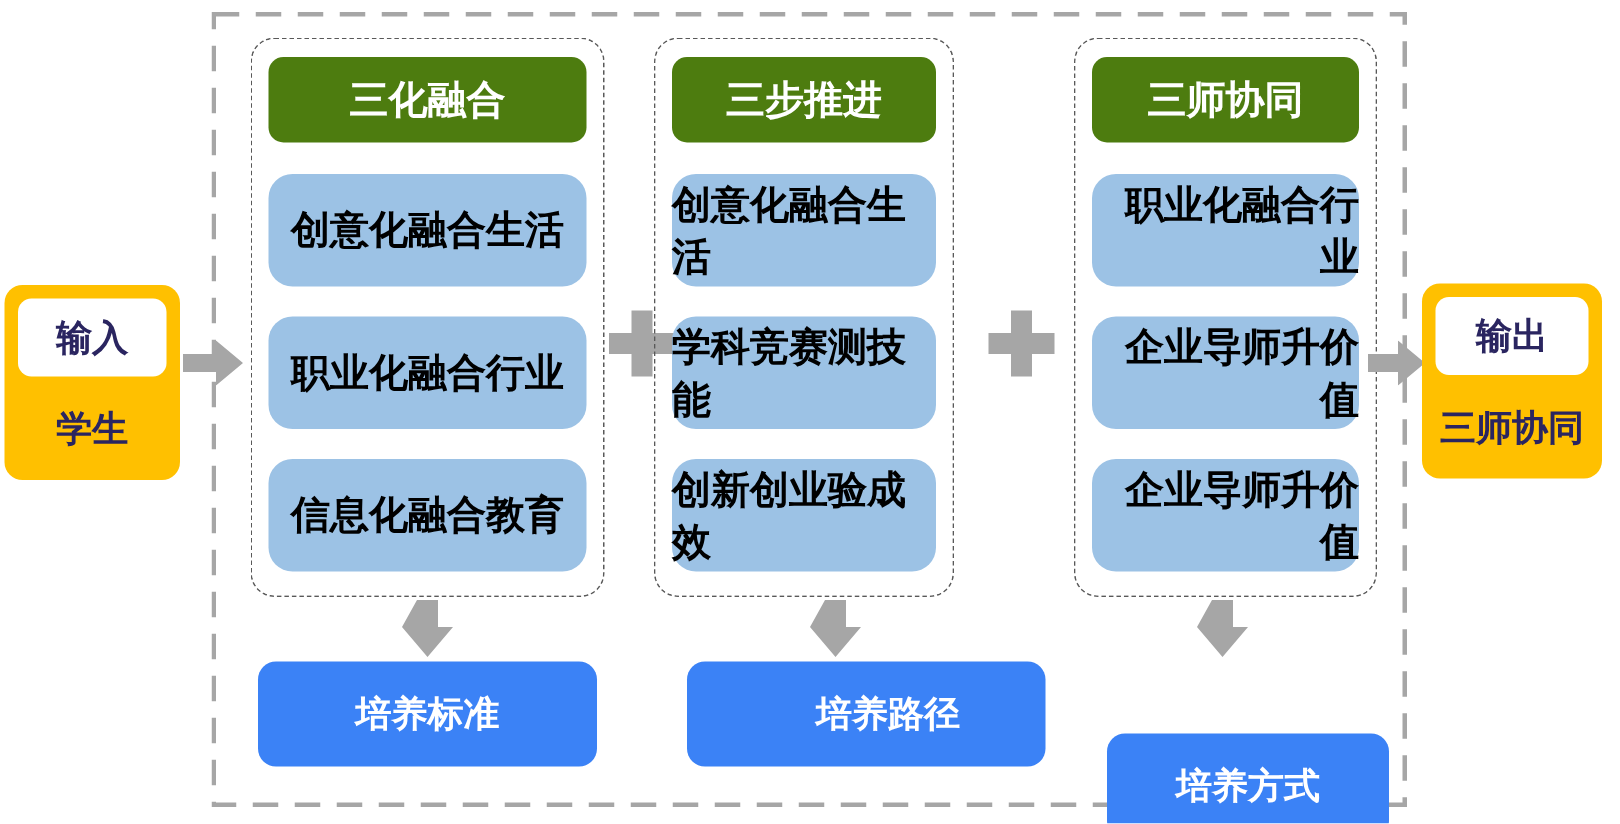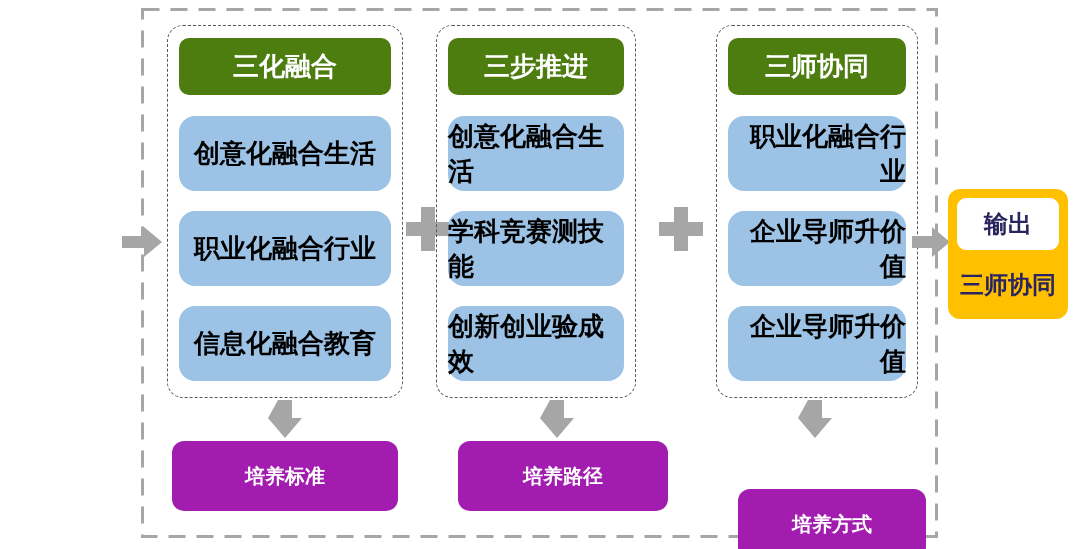--- a/index.html
+++ b/index.html
@@ -27,25 +27,25 @@
   .col-3{left:716px;width:202px;text-align:right;}
   .col-header{position:absolute;left:11px;right:11px;top:12px;height:57px;background:#4d7c0f;border-radius:10px;
               display:flex;align-items:center;justify-content:center;
               font-size:26px;font-weight:bold;color:#ffffff;}
   .col-item{position:absolute;left:11px;right:11px;height:75px;background:#9CC2E5;border-radius:16px;
             display:flex;align-items:center;justify-content:center;
             font-size:26px;font-weight:bold;color:#000000;}
   .item-0{top:90px;} .item-1{top:185px;} .item-2{top:280px;}
 
   
-  .result-box{position:absolute;top:441px;height:70px;background:#a21caf;border-radius:12px;
+  .result-box{position:absolute;top:441px;height:70px;background:#3b82f6;border-radius:12px;
               display:flex;align-items:center;justify-content:center;
-              font-size:20px;font-weight:bold;color:#ffffff;}
+              font-size:24px;font-weight:bold;color:#ffffff;}
   .result-1{left:172px;width:226px;}
-  .result-2{left:458px;width:210px;}
+  .result-2{left:458px;width:210px;padding-left:29px;}
   .result-3{left:738px;width:188px;margin-top:48px;}
 
   
   .arrow{position:absolute;}
   .arrow svg{display:block;}
 
   
   .plus{position:absolute;width:44px;height:44px;top:207px;}
   .plus-1{left:406px;} .plus-2{left:659px;}
   .plus::before{content:"";position:absolute;left:0;right:0;top:15px;height:14px;background:#A6A6A6;}
@@ -55,20 +55,24 @@
 <body>
 
 <div class="canvas">
 
   <div class="outer-frame">
     <svg width="797" height="530" viewBox="0 0 797 530">
       <rect x="1.5" y="1.5" width="794" height="527" fill="none" stroke="#A6A6A6" stroke-width="3" stroke-dasharray="17 11"></rect>
     </svg>
   </div>
 
+  <div class="io-box input">
+    <div class="io-label">输入</div>
+    <div class="io-value">学生</div>
+  </div>
 
   <div class="arrow" style="left:122px;top:227px;">
     <svg width="40" height="30" viewBox="0 0 40 30">
       <polygon points="0,9 22,9 22,0 40,15 22,30 22,21 0,21" fill="#A6A6A6"></polygon>
     </svg>
   </div>
 
   <div class="column col-1">
     <div class="col-header">三化融合</div>
     <div class="col-item item-0">创意化融合生活</div>

